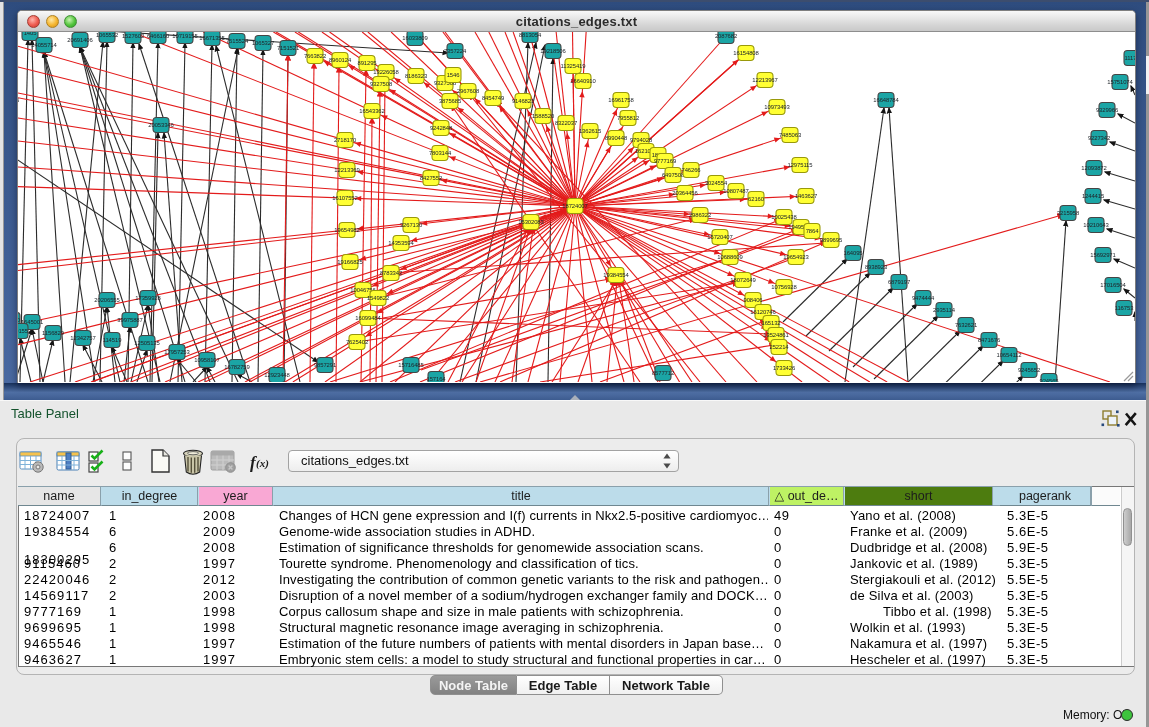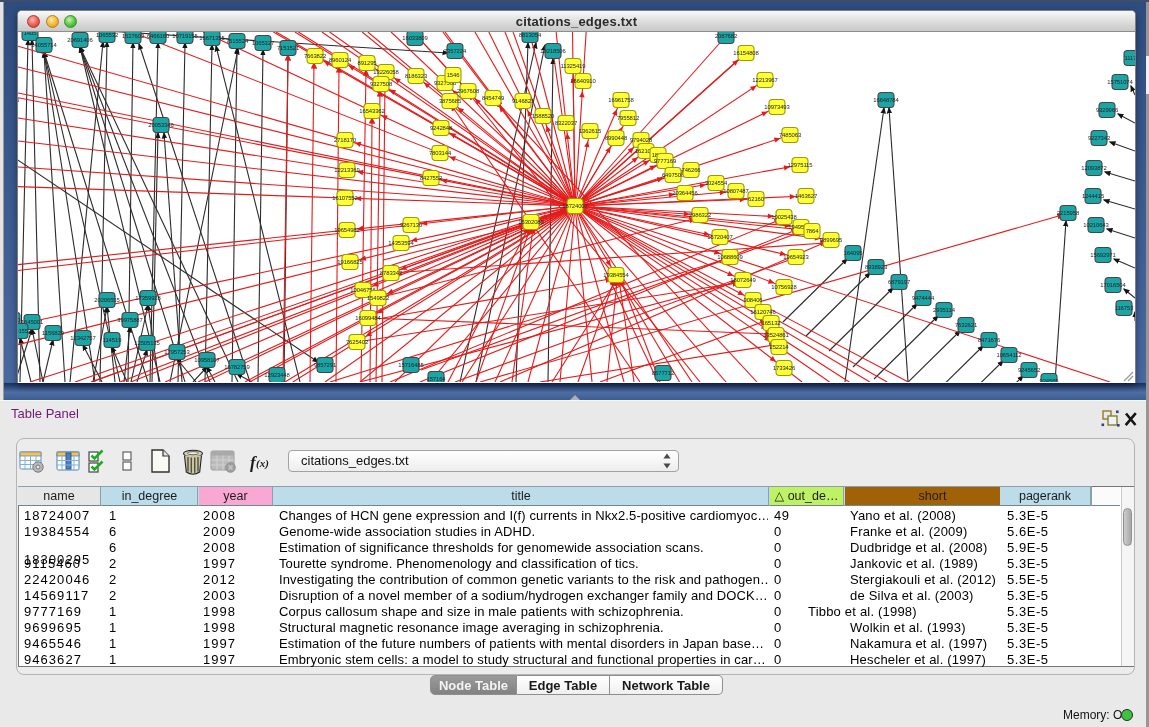--- a/index.html
+++ b/index.html
@@ -16,21 +16,21 @@
  background:linear-gradient(#f8f8f8,#d5d5d5 70%,#c9c9c9);border-bottom:1px solid #8e8e8e}
 #tbar .tl{position:absolute;top:3.5px;width:13px;height:13px;border-radius:50%}
 #title{position:absolute;left:0;top:3px;width:100%;text-align:center;
  font-size:13px;font-weight:bold;color:#2b2b2b;letter-spacing:.2px}
 .nl{font-size:5.9px;letter-spacing:-0.1px;fill:#20262b;text-anchor:middle;font-family:"Liberation Sans",sans-serif}
 #band{position:absolute;left:4px;top:383px;width:1142px;height:17px;
  background:linear-gradient(#17305b,#4f6fa4 55%,#3d5c90)}
 #notch{position:absolute;left:570px;top:395px;width:0;height:0;
  border-left:5px solid transparent;border-right:5px solid transparent;border-bottom:5px solid #aab0ba}
 #panelarea{position:absolute;left:0;top:400px;width:1146px;height:327px;background:#e9e9e9;border-top:1px solid #f8f8f8}
-#ptitle{position:absolute;left:11px;top:406px;font-size:13px;color:#701a75}
+#ptitle{position:absolute;left:11px;top:406px;font-size:13px;color:#14532d}
 #panel{position:absolute;left:16px;top:438px;width:1119px;height:237px;
  background:#ececec;border:1px solid #b4b4b4;border-radius:8px}
 #dd{position:absolute;left:288px;top:450px;width:391px;height:22px;background:linear-gradient(#ffffff,#ededed);
  border:1px solid #a2a2a2;border-radius:4px;font-size:13px;color:#111;line-height:20px;padding-left:12px}
 #tablebox{position:absolute;left:18px;top:486px;width:1116px;height:181px;background:#fff;
  border:1px solid #777;border-radius:0 0 0 0}
 .thead{position:absolute;top:486px;height:20px;background:#bcdcea;border:1px solid #8aa0ab}
 .th{position:absolute;top:487px;height:19px;font-size:12.5px;color:#1c1c1c;text-align:center;
  line-height:19px;border-right:1px solid #8aa0ab;border-bottom:1px solid #6f8790}
 .td{position:absolute;height:15px;font-size:13px;color:#000;white-space:nowrap;overflow:hidden}
@@ -674,21 +674,21 @@
     <path d="M7 16.5l3.6-5H3.4z" fill="#4a4a4a"></path>
   </svg>
 <div id="tablebox"></div>
 <div class="thead" style="left:18px;width:1074px"></div>
 <div class="th" style="left:1092px;width:28px;background:#fbfbfb;border-right:none"></div>
 <div class="th" style="left:18px;width:83px;background:#e6e6e6">name</div>
 <div class="th" style="left:102px;width:96px;background:#bcdcea">in_degree</div>
 <div class="th" style="left:199px;width:74px;background:#f9a8d4">year</div>
 <div class="th" style="left:274px;width:495px;background:#bcdcea">title</div>
 <div class="th" style="left:770px;width:74px;background:#bef264">△ out_de…</div>
-<div class="th" style="left:845px;width:176px;background:#a16207">short</div>
+<div class="th" style="left:845px;width:148px;background:#4d7c0f">short</div>
 <div class="th" style="left:1000px;width:91px;background:#bcdcea">pagerank</div>
 <div class="td" style="left:24px;top:508px;width:76px;letter-spacing:1.05px">18724007</div>
 <div class="td" style="left:109px;top:508px;width:88px;letter-spacing:1.0px">1</div>
 <div class="td" style="left:203px;top:508px;width:69px;letter-spacing:1.0px">2008</div>
 <div class="td" style="left:279px;top:508px;width:489px;letter-spacing:0.12px">Changes of HCN gene expression and I(f) currents in Nkx2.5‑positive cardiomyoc…</div>
 <div class="td" style="left:774px;top:508px;width:69px;letter-spacing:0.5px">49</div>
 <div class="td" style="left:850px;top:508px;width:148px;letter-spacing:0.2px">Yano et al. (2008)</div>
 <div class="td" style="left:1007px;top:508px;width:83px;letter-spacing:0.55px">5.3E‑5</div>
 <div class="td" style="left:24px;top:524px;width:76px;letter-spacing:1.05px">19384554</div>
 <div class="td" style="left:109px;top:524px;width:88px;letter-spacing:1.0px">6</div>
@@ -723,21 +723,21 @@
 <div class="td" style="left:203px;top:588px;width:69px;letter-spacing:1.0px">2003</div>
 <div class="td" style="left:279px;top:588px;width:489px;letter-spacing:0.12px">Disruption of a novel member of a sodium/hydrogen exchanger family and DOCK…</div>
 <div class="td" style="left:774px;top:588px;width:69px;letter-spacing:0.5px">0</div>
 <div class="td" style="left:850px;top:588px;width:148px;letter-spacing:0.2px">de Silva et al. (2003)</div>
 <div class="td" style="left:1007px;top:588px;width:83px;letter-spacing:0.55px">5.3E‑5</div>
 <div class="td" style="left:24px;top:604px;width:76px;letter-spacing:1.05px">9777169</div>
 <div class="td" style="left:109px;top:604px;width:88px;letter-spacing:1.0px">1</div>
 <div class="td" style="left:203px;top:604px;width:69px;letter-spacing:1.0px">1998</div>
 <div class="td" style="left:279px;top:604px;width:489px;letter-spacing:0.12px">Corpus callosum shape and size in male patients with schizophrenia.</div>
 <div class="td" style="left:774px;top:604px;width:69px;letter-spacing:0.5px">0</div>
-<div class="td" style="left:808px;top:604px;width:148px;letter-spacing:0.2px">Tibbo et al. (1998)</div>
+<div class="td" style="left:883px;top:604px;width:148px;letter-spacing:0.2px">Tibbo et al. (1998)</div>
 <div class="td" style="left:1007px;top:604px;width:83px;letter-spacing:0.55px">5.3E‑5</div>
 <div class="td" style="left:24px;top:620px;width:76px;letter-spacing:1.05px">9699695</div>
 <div class="td" style="left:109px;top:620px;width:88px;letter-spacing:1.0px">1</div>
 <div class="td" style="left:203px;top:620px;width:69px;letter-spacing:1.0px">1998</div>
 <div class="td" style="left:279px;top:620px;width:489px;letter-spacing:0.12px">Structural magnetic resonance image averaging in schizophrenia.</div>
 <div class="td" style="left:774px;top:620px;width:69px;letter-spacing:0.5px">0</div>
 <div class="td" style="left:850px;top:620px;width:148px;letter-spacing:0.2px">Wolkin et al. (1993)</div>
 <div class="td" style="left:1007px;top:620px;width:83px;letter-spacing:0.55px">5.3E‑5</div>
 <div class="td" style="left:24px;top:636px;width:76px;letter-spacing:1.05px">9465546</div>
 <div class="td" style="left:109px;top:636px;width:88px;letter-spacing:1.0px">1</div>

